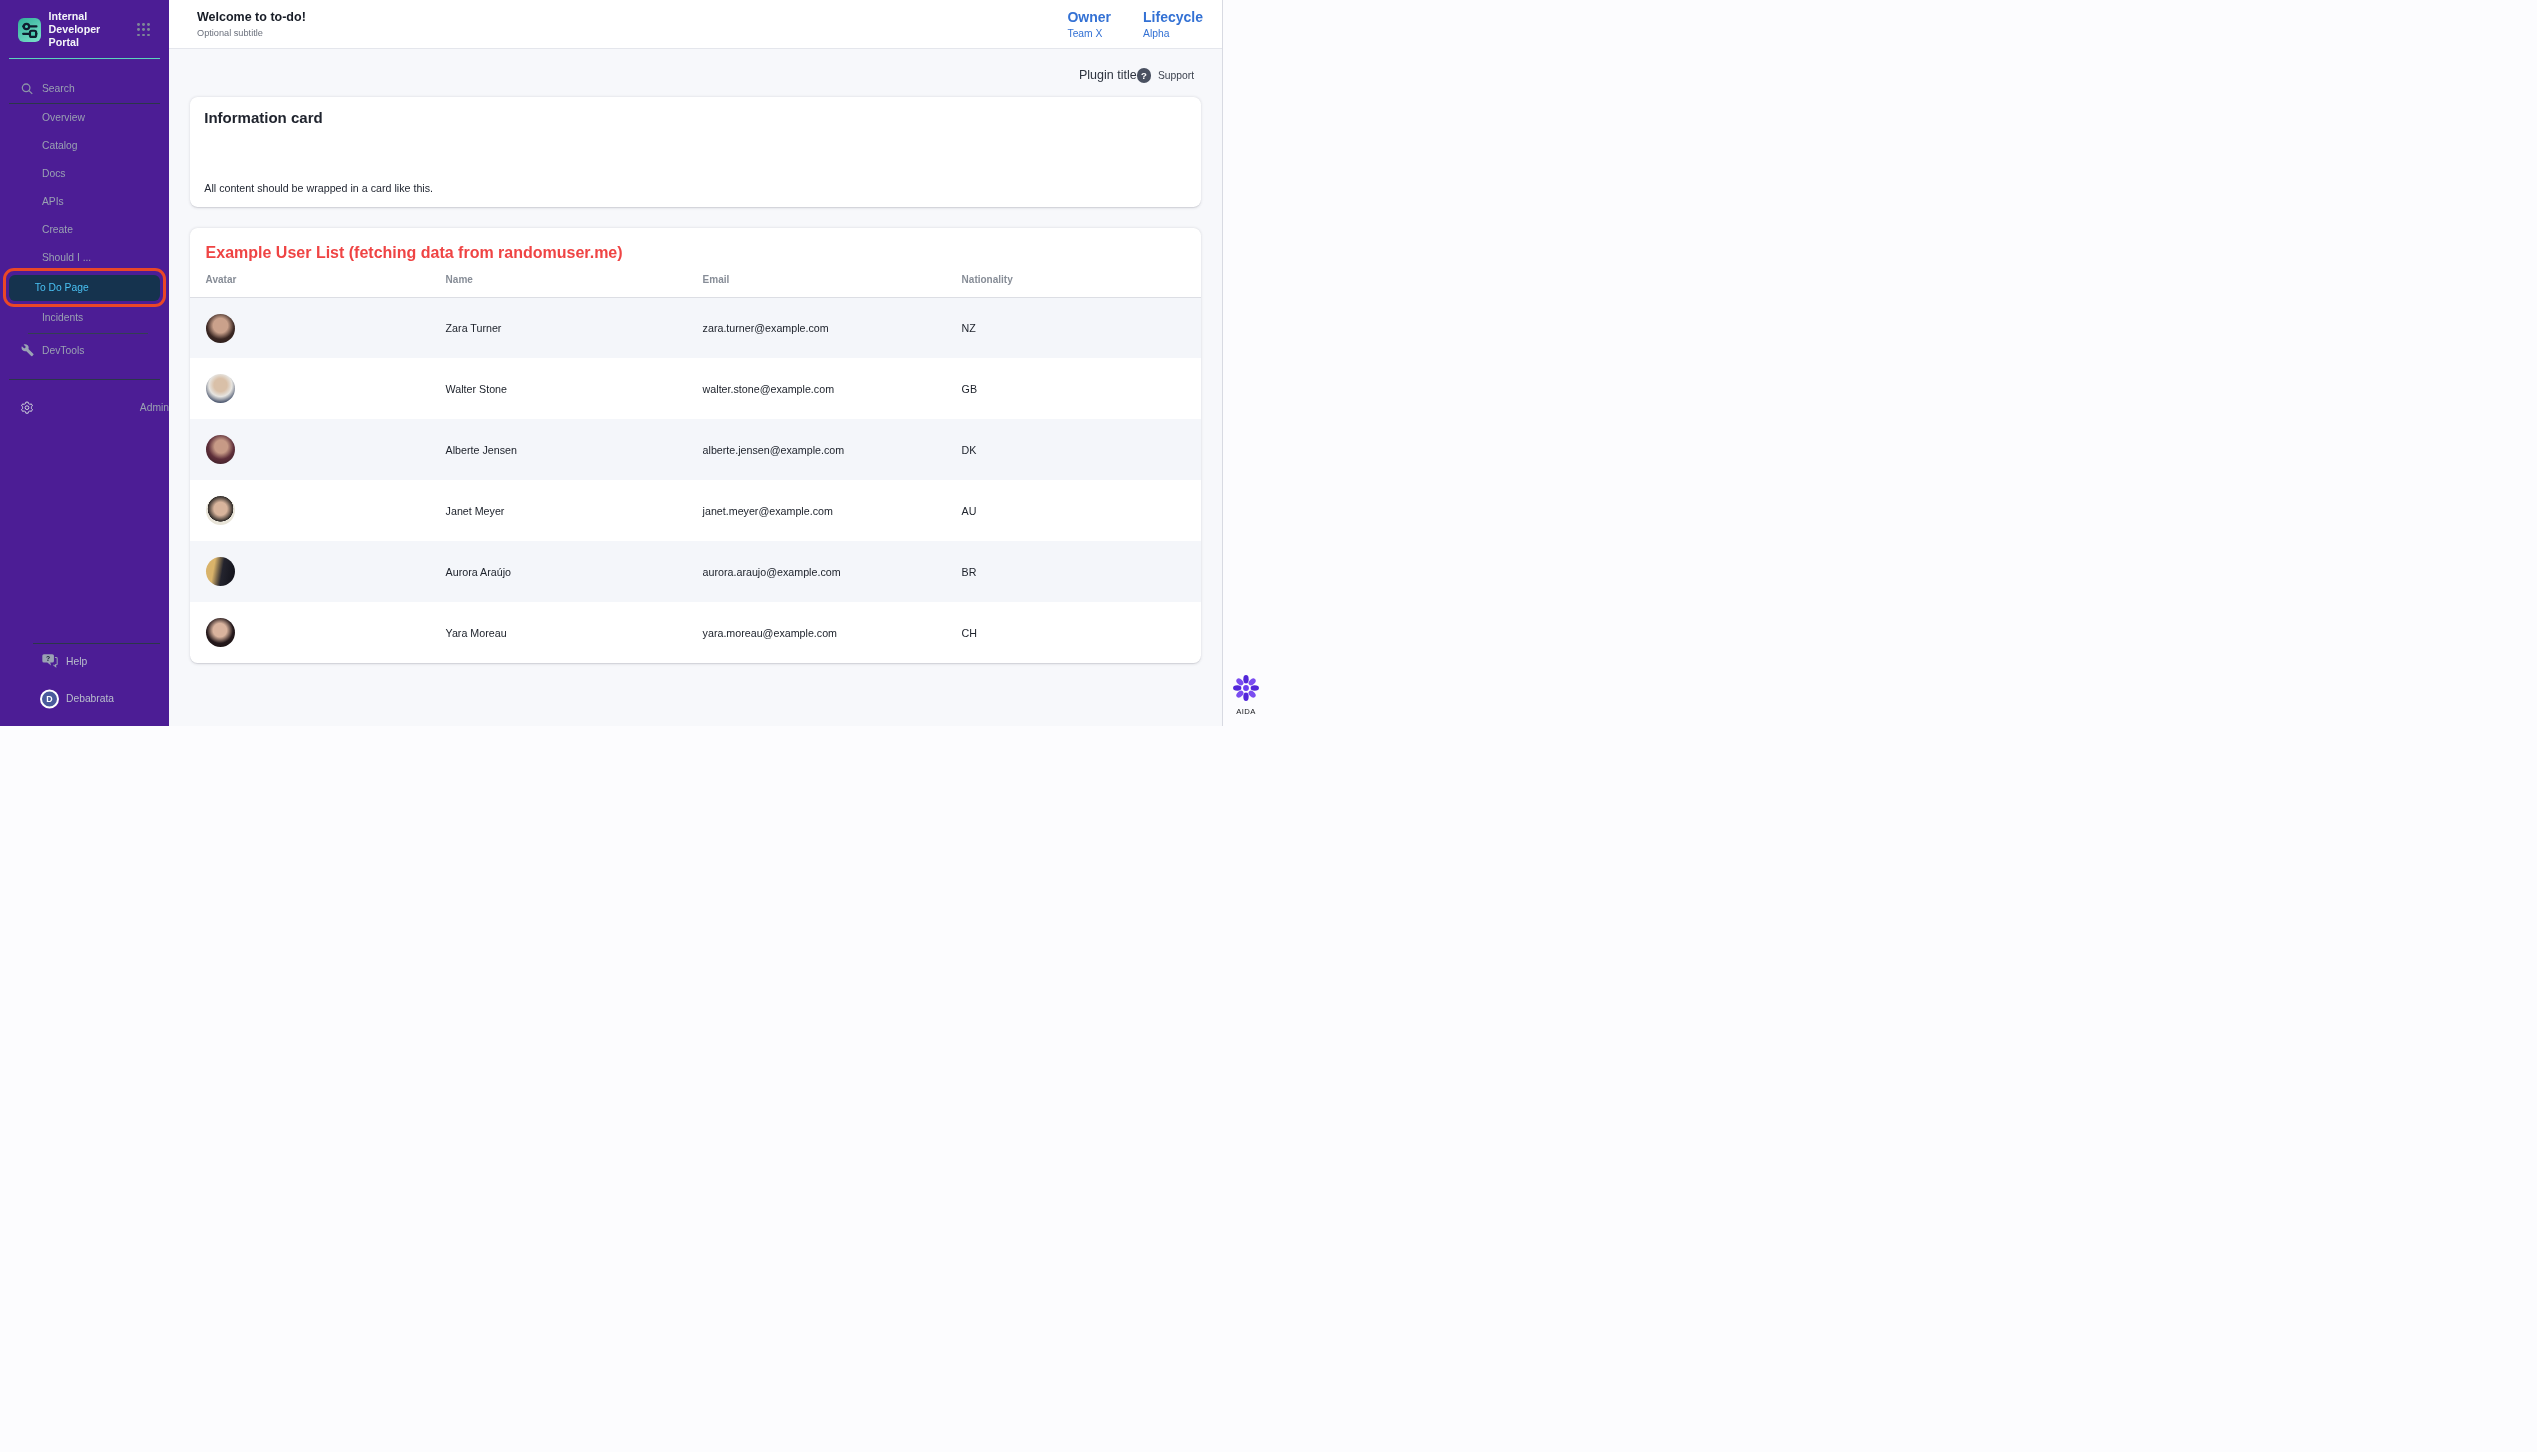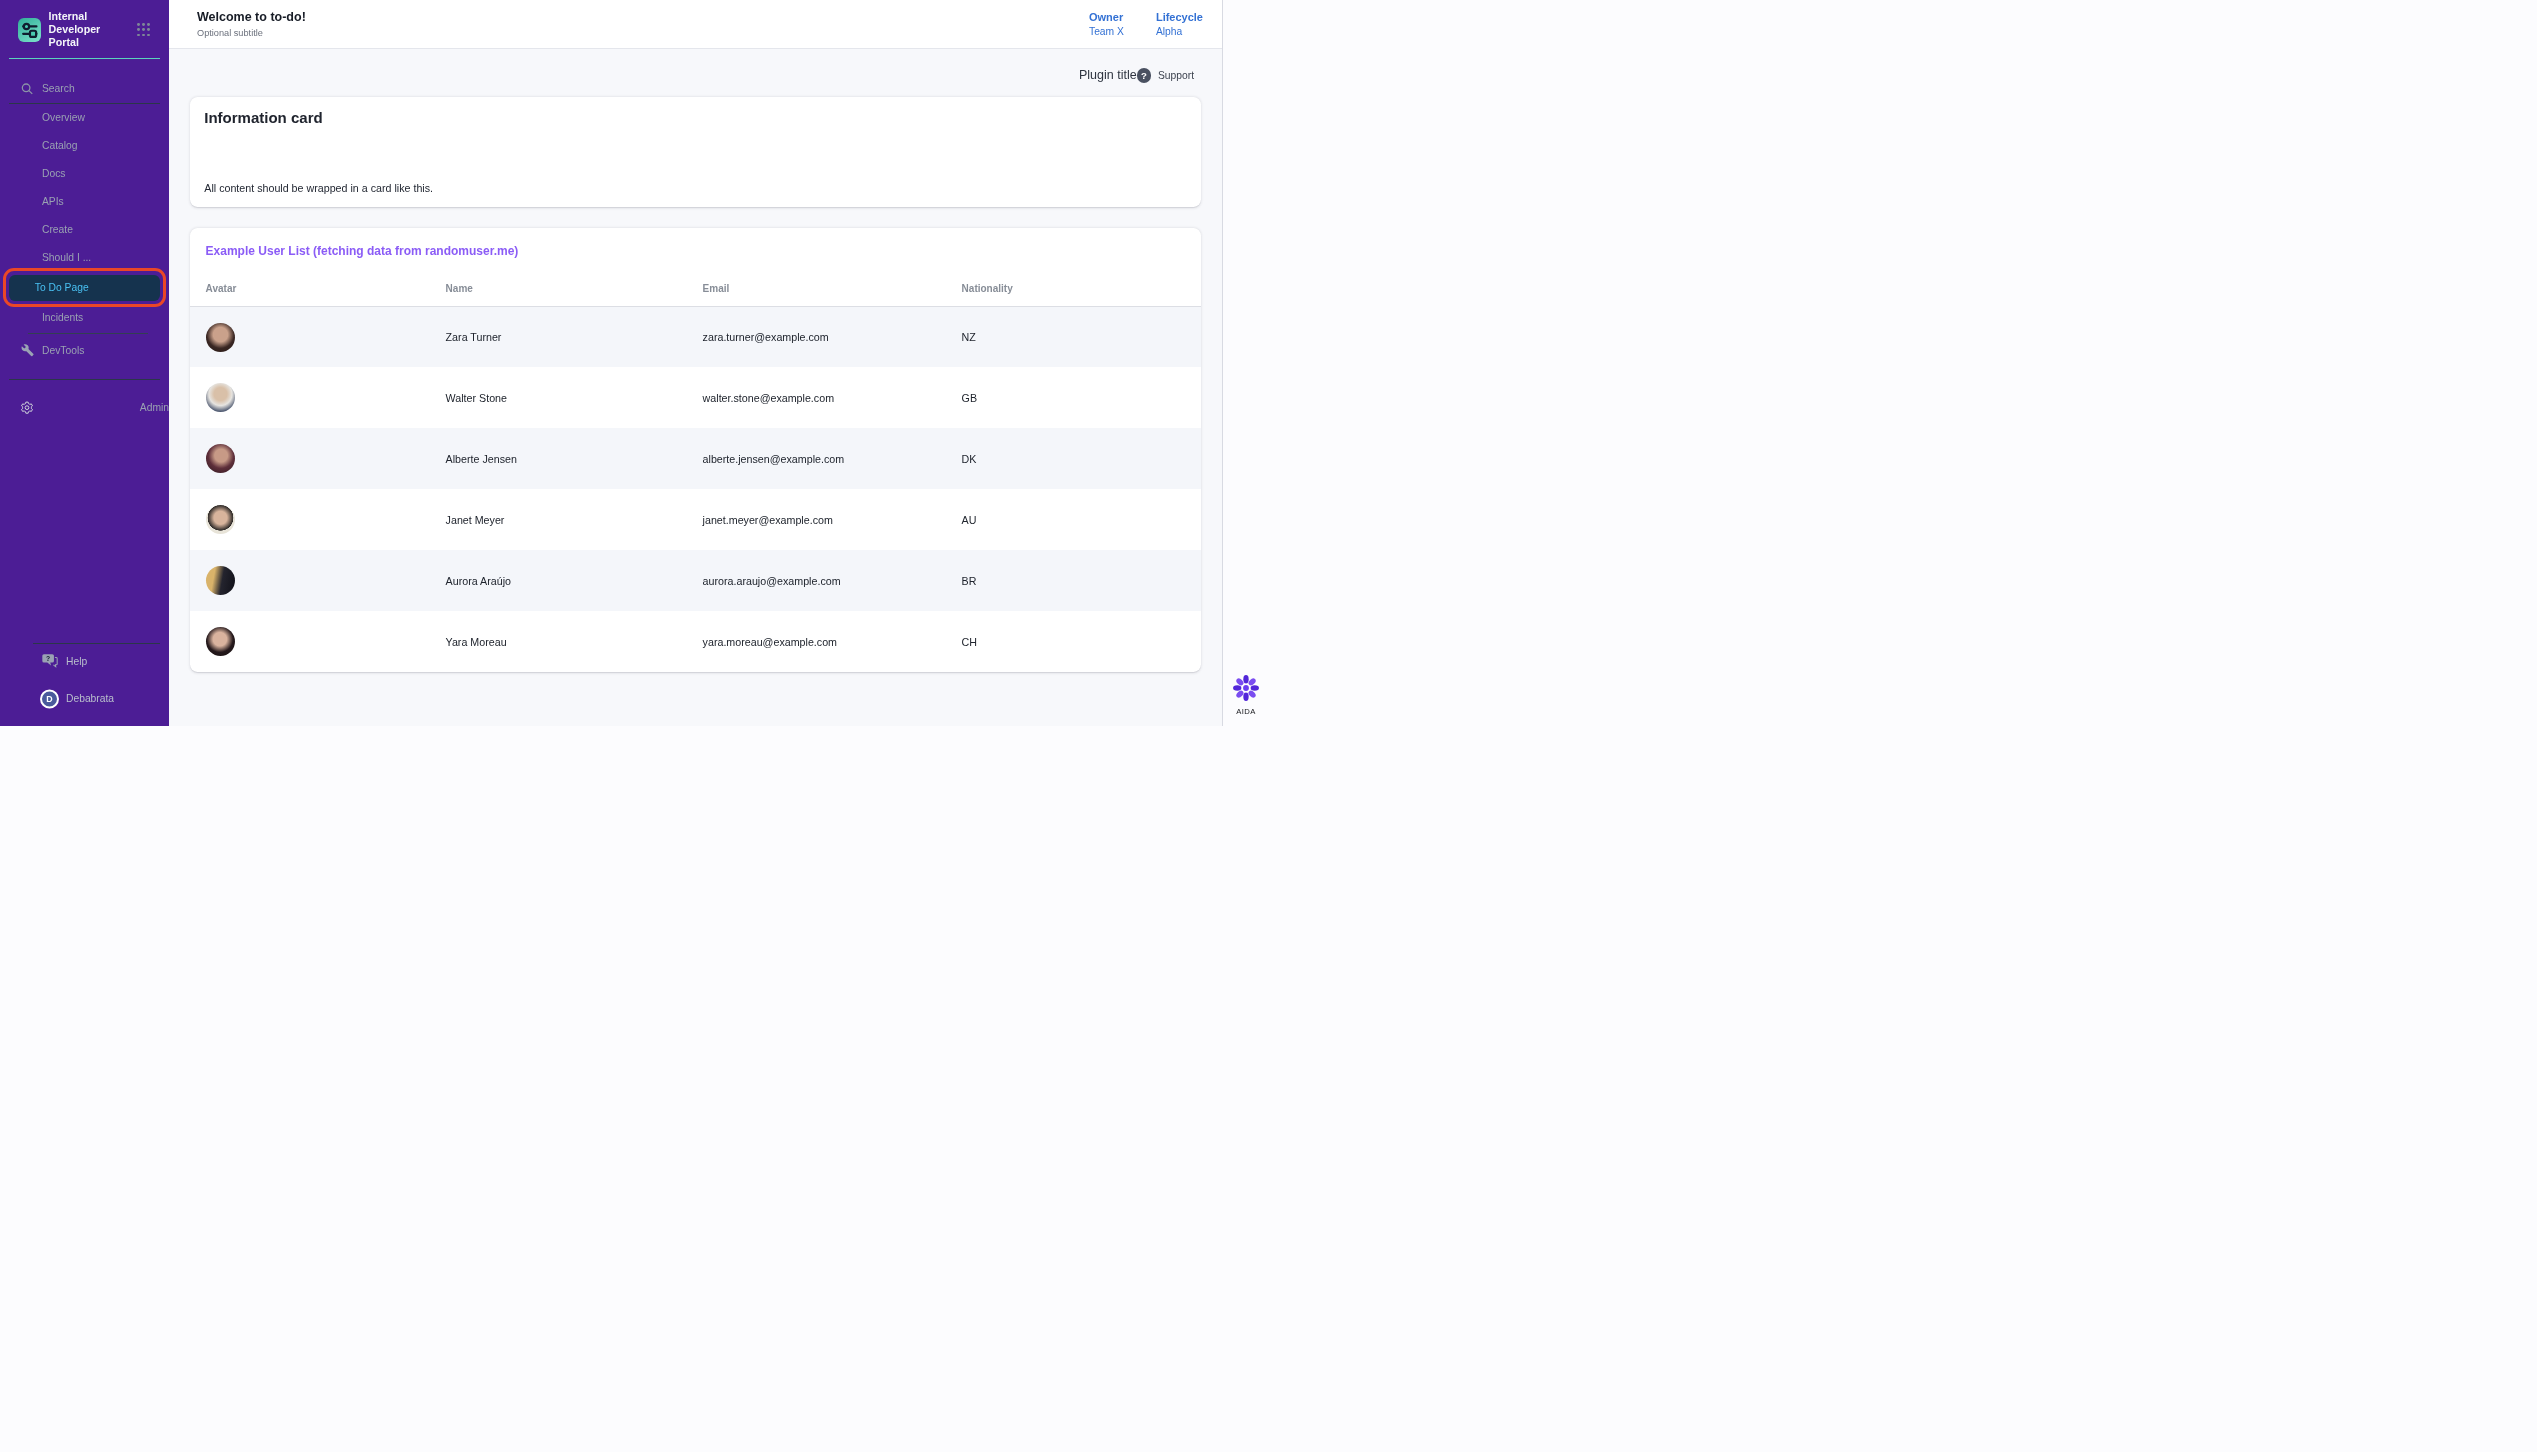--- a/index.html
+++ b/index.html
@@ -69,41 +69,41 @@
   .page-header {
     background: #ffffff; min-height: 49px;
     display: flex; align-items: center;
     padding: 0 19px 0 28px;
     border-bottom: 0.7px solid #e4e6ec;
   }
   .page-title { font-size: 12.5px; font-weight: bold; color: #171c26; }
   .page-subtitle { font-size: 9.2px; color: #6b707c; margin-top: 4.4px; }
   .header-meta { margin-left: auto; display: flex; gap: 32px; }
   .meta-block { display:flex; flex-direction:column; gap:2.2px; }
-  .meta-label { color: #3371d4; font-size: 11px; font-weight: bold; }
+  .meta-label { color: #3371d4; font-size: 14px; font-weight: bold; }
   .meta-value { color: #3371d4; font-size: 10.3px; cursor: pointer; }
 
   .content { flex: 1; background: #f7f8fb; padding: 16px 20.6px 0 20.6px; overflow: hidden; }
   .content-header { display:flex; align-items:center; justify-content:flex-end; margin: 2.9px 7.4px 14.7px 7.4px; }
   .plugin-title { font-size: 12.5px; font-weight: 500; color: #2e3440; }
   .support-btn { display:flex; align-items:center; gap:6.6px; cursor:pointer; }
   .support-icon { width:14.7px; height:14.7px; border-radius:50%; background:#4a5161; color:#ffffff;
     font-size:9.6px; font-weight:bold; display:flex; align-items:center; justify-content:center; }
   .support-label { font-size: 10.3px; color: #3d434f; }
 
   .card {
     background: #ffffff; border-radius: 7.4px;
     box-shadow: 0 0.7px 2.9px rgba(25,30,50,0.14), 0 0.7px 0.7px rgba(25,30,50,0.07);
   }
   .info-card { height: 110px; padding: 11.8px 14.7px 13.2px 14.7px; display:flex; flex-direction:column; justify-content:space-between; margin-bottom: 20.6px; }
   .info-card-title { font-size: 15px; font-weight: bold; color: #20242e; }
   .info-card-body { font-size: 10.7px; color: #232833; }
 
   .table-card { padding-top: 16px; overflow: hidden; }
-  .table-card-title { font-size: 12px; font-weight: bold; color: #8b5cf6; padding: 0 16px; margin-bottom: 15px; }
+  .table-card-title { font-size: 16px; font-weight: bold; color: #ef4444; padding: 0 16px; margin-bottom: 2px; }
   table { width: 100%; border-collapse: collapse; table-layout: fixed; }
   col.c-avatar { width: 256px; } col.c-name { width: 257px; } col.c-email { width: 259px; } col.c-nat { width: auto; }
   thead th {
     text-align: left; font-size: 10px; font-weight: 600; color: #878d97;
     padding: 10.3px 0 11.8px 0; border-bottom: 0.7px solid #dcdee4;
   }
   thead th:first-child, tbody td:first-child { padding-left: 16px; }
   tbody tr { height: 61px; }
   tbody tr:nth-child(odd) { background: #f4f6fa; }
   tbody td { font-size: 10.7px; color: #20252e; vertical-align: middle; }

